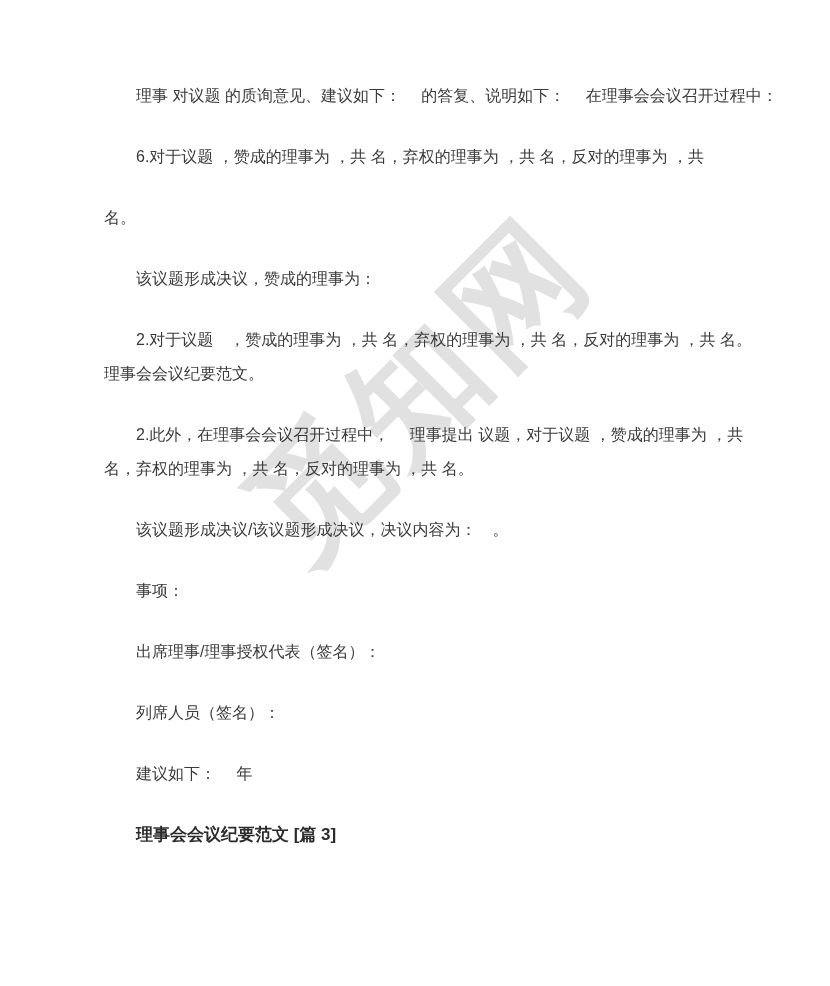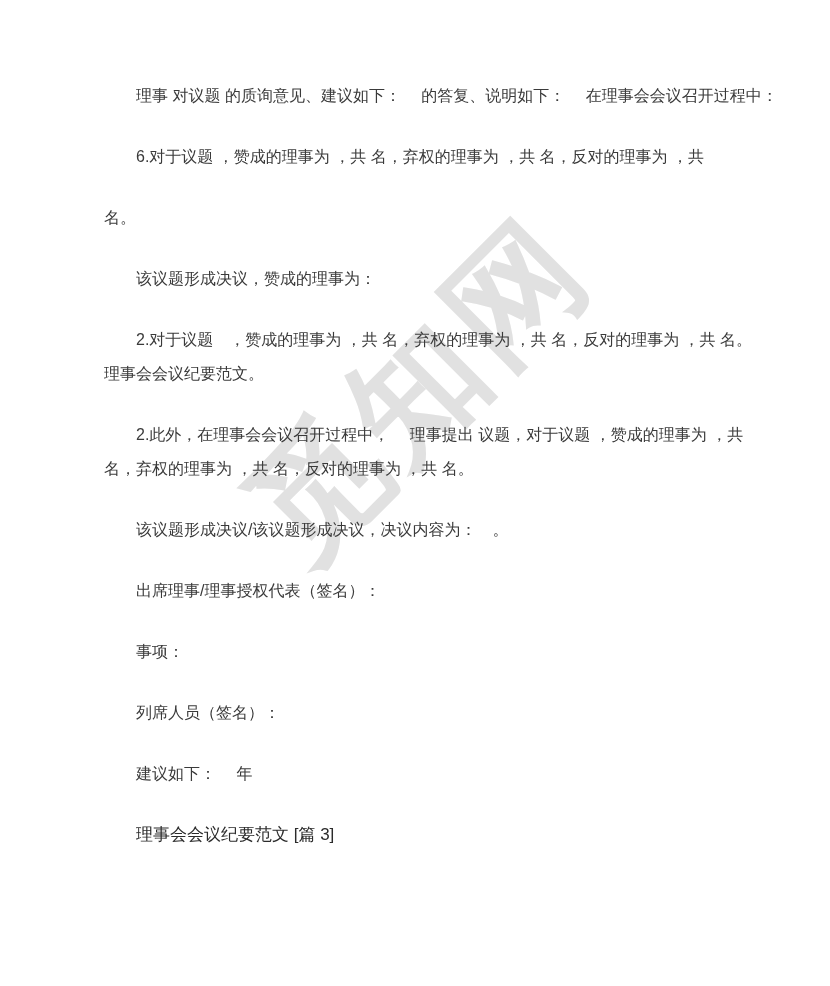--- a/index.html
+++ b/index.html
@@ -35,21 +35,21 @@
     width: 640px;
     z-index: 1;
     color: #3a3a3a;
     font-size: 16px;
     line-height: 34px;
   }
   .para {
     margin: 0 0 27px 0;
   }
   .para.bold {
-    font-weight: 400;
+    font-weight: 700;
     font-size: 17px;
     color: #2b2b2b;
   }
   .line {
     white-space: nowrap;
   }
   .line.first-indent {
     padding-left: 32px;
   }
 </style>
@@ -76,24 +76,24 @@
         <div class="line">理事会会议纪要范文。</div>
       </div>
       <div class="para">
         <div class="line first-indent">2.此外，在理事会会议召开过程中，　 理事提出 议题，对于议题 ，赞成的理事为 ，共</div>
         <div class="line">名，弃权的理事为 ，共 名，反对的理事为 ，共 名。</div>
       </div>
       <div class="para">
         <div class="line first-indent">该议题形成决议/该议题形成决议，决议内容为：　。</div>
       </div>
       <div class="para">
-        <div class="line first-indent">出席理事/理事授权代表（签名）：</div>
+        <div class="line first-indent">事项：</div>
       </div>
       <div class="para">
-        <div class="line first-indent">事项：</div>
+        <div class="line first-indent">出席理事/理事授权代表（签名）：</div>
       </div>
       <div class="para">
         <div class="line first-indent">列席人员（签名）：</div>
       </div>
       <div class="para">
         <div class="line first-indent">建议如下：　 年</div>
       </div>
       <div class="para bold">
         <div class="line first-indent">理事会会议纪要范文 [篇 3]</div>
       </div>

